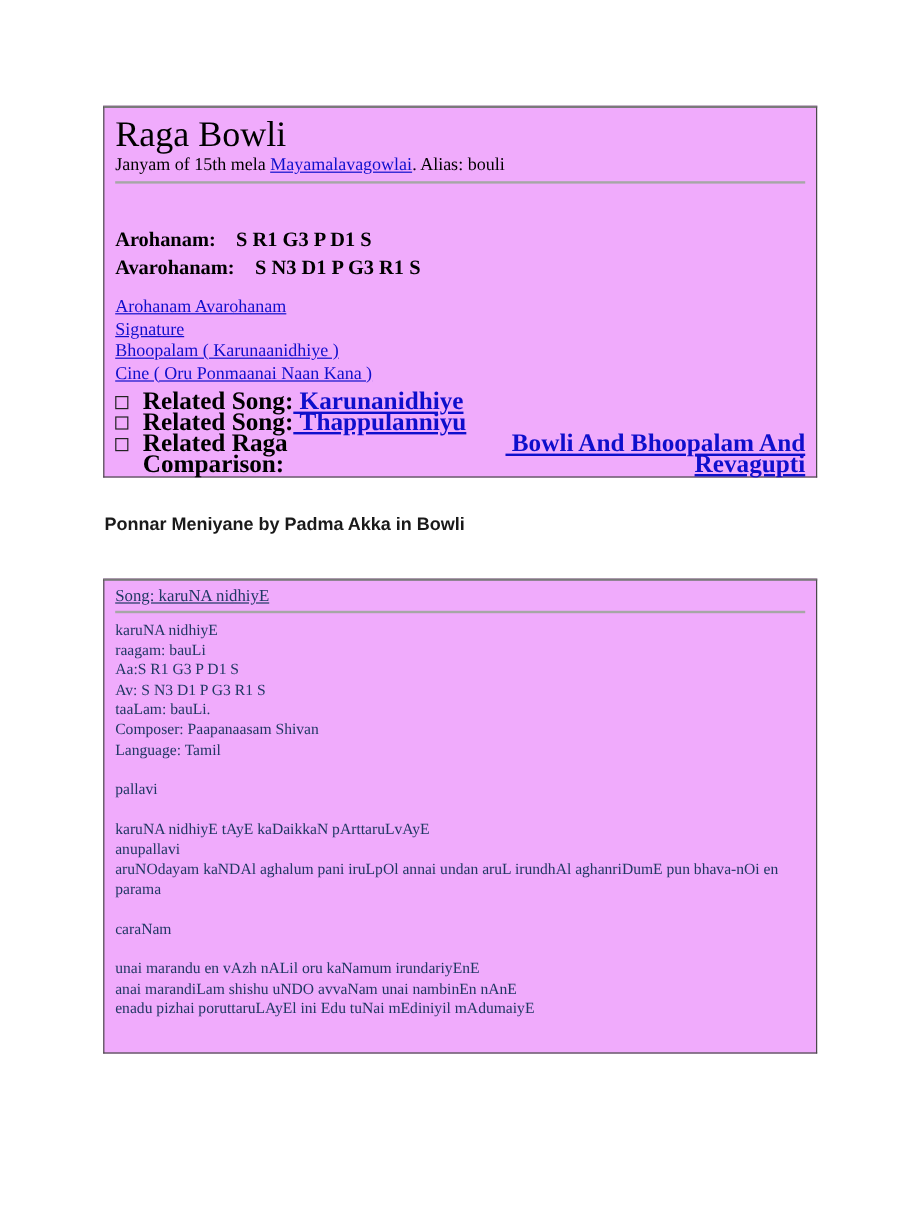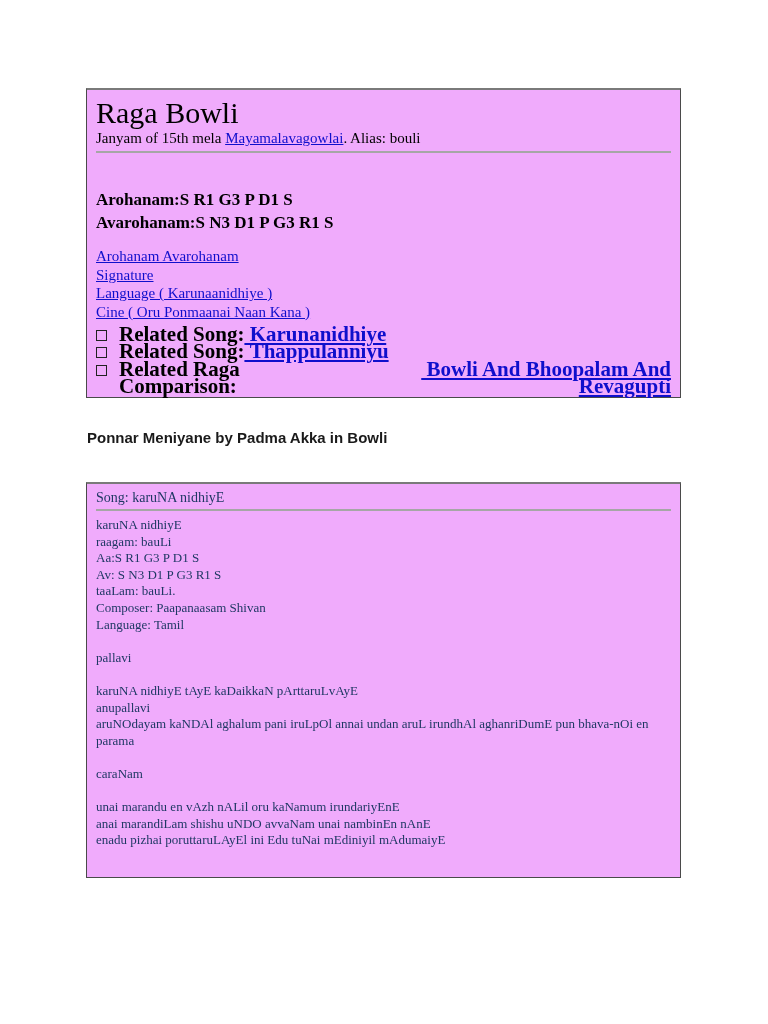--- a/index.html
+++ b/index.html
@@ -9,21 +9,21 @@
   .card{position:absolute;left:86px;width:595px;box-sizing:border-box;
         border:1px solid #4a4a4a;border-top:2px solid #7a7a7a;background:#f0abfc;}
 
   
   #raga-card{top:88px;height:310px;padding:6px 9px;}
   .raga-title{font-size:30px;line-height:33px;color:#000;font-weight:400;margin:0;}
   .raga-subtitle{font-size:15px;line-height:19px;color:#000;}
   .rule{border:0;border-top:2px solid #a6a6a6;margin:3px 0 0 0;width:100%;}
   a{color:#0f0fcc;text-decoration:underline;cursor:pointer;text-align:right;}
   .scale-rows{margin-top:35px;font-weight:bold;font-size:17px;line-height:23px;color:#000;}
-  .scale-row{display:flex;text-align:center;}
+  .scale-row{display:flex;gap:17px;text-align:center;}
   .link-list{margin-top:13px;font-size:15px;line-height:18.5px;}
   .link-list a{display:table;}
   .related-list{margin-top:5px;font-size:21px;line-height:17.3px;color:#000;font-weight:bold;}
   .related-row{display:flex;align-items:baseline;}
   .sq{display:inline-block;width:9px;height:9px;border:1px solid #222;
       margin-right:12px;flex:0 0 auto;position:relative;top:0px;}
 
   
   #caption{position:absolute;left:87px;top:429px;
            font-family:"Liberation Sans", sans-serif;font-weight:bold;
@@ -54,21 +54,21 @@
     </div>
     <div class="scale-row">
       <span>Avarohanam:</span>
       <span>S N3 D1 P G3 R1 S</span>
     </div>
   </div>
 
   <div class="link-list" id="raga-links">
       <a>Arohanam Avarohanam</a>
       <a>Signature</a>
-      <a>Language ( Karunaanidhiye )</a>
+      <a>Bhoopalam ( Karunaanidhiye )</a>
       <a>Cine ( Oru Ponmaanai Naan Kana )</a>
     </div>
 
   <div class="related-list" id="related-list">
       <div class="related-row">
         <span class="sq"></span>
         <span>Related Song: </span>
         <a>&nbsp;Karunanidhiye</a>
       </div>
       <div class="related-row">
@@ -80,21 +80,21 @@
         <span class="sq"></span>
         <span>Related Raga Comparison: </span>
         <a>&nbsp;Bowli And Bhoopalam And Revagupti</a>
       </div>
     </div>
 </div>
 
 <div id="caption">Ponnar Meniyane by Padma Akka in Bowli</div>
 
 <div class="card" id="song-card">
-  <div class="song-header" style="color: rgb(31, 56, 100);">Song: karuNA nidhiyE</div>
+  <div class="song-header" style="color: rgb(31, 56, 100); text-decoration: underline;">Song: karuNA nidhiyE</div>
   <hr class="rule">
   <div class="song-body" id="song-body" style="color: rgb(31, 56, 100);">
       <div>karuNA nidhiyE</div>
       <div>raagam: bauLi</div>
       <div>Aa:S R1 G3 P D1 S</div>
       <div>Av: S N3 D1 P G3 R1 S</div>
       <div>taaLam: bauLi.</div>
       <div>Composer: Paapanaasam Shivan</div>
       <div>Language: Tamil</div>
       <div>&nbsp;</div>

